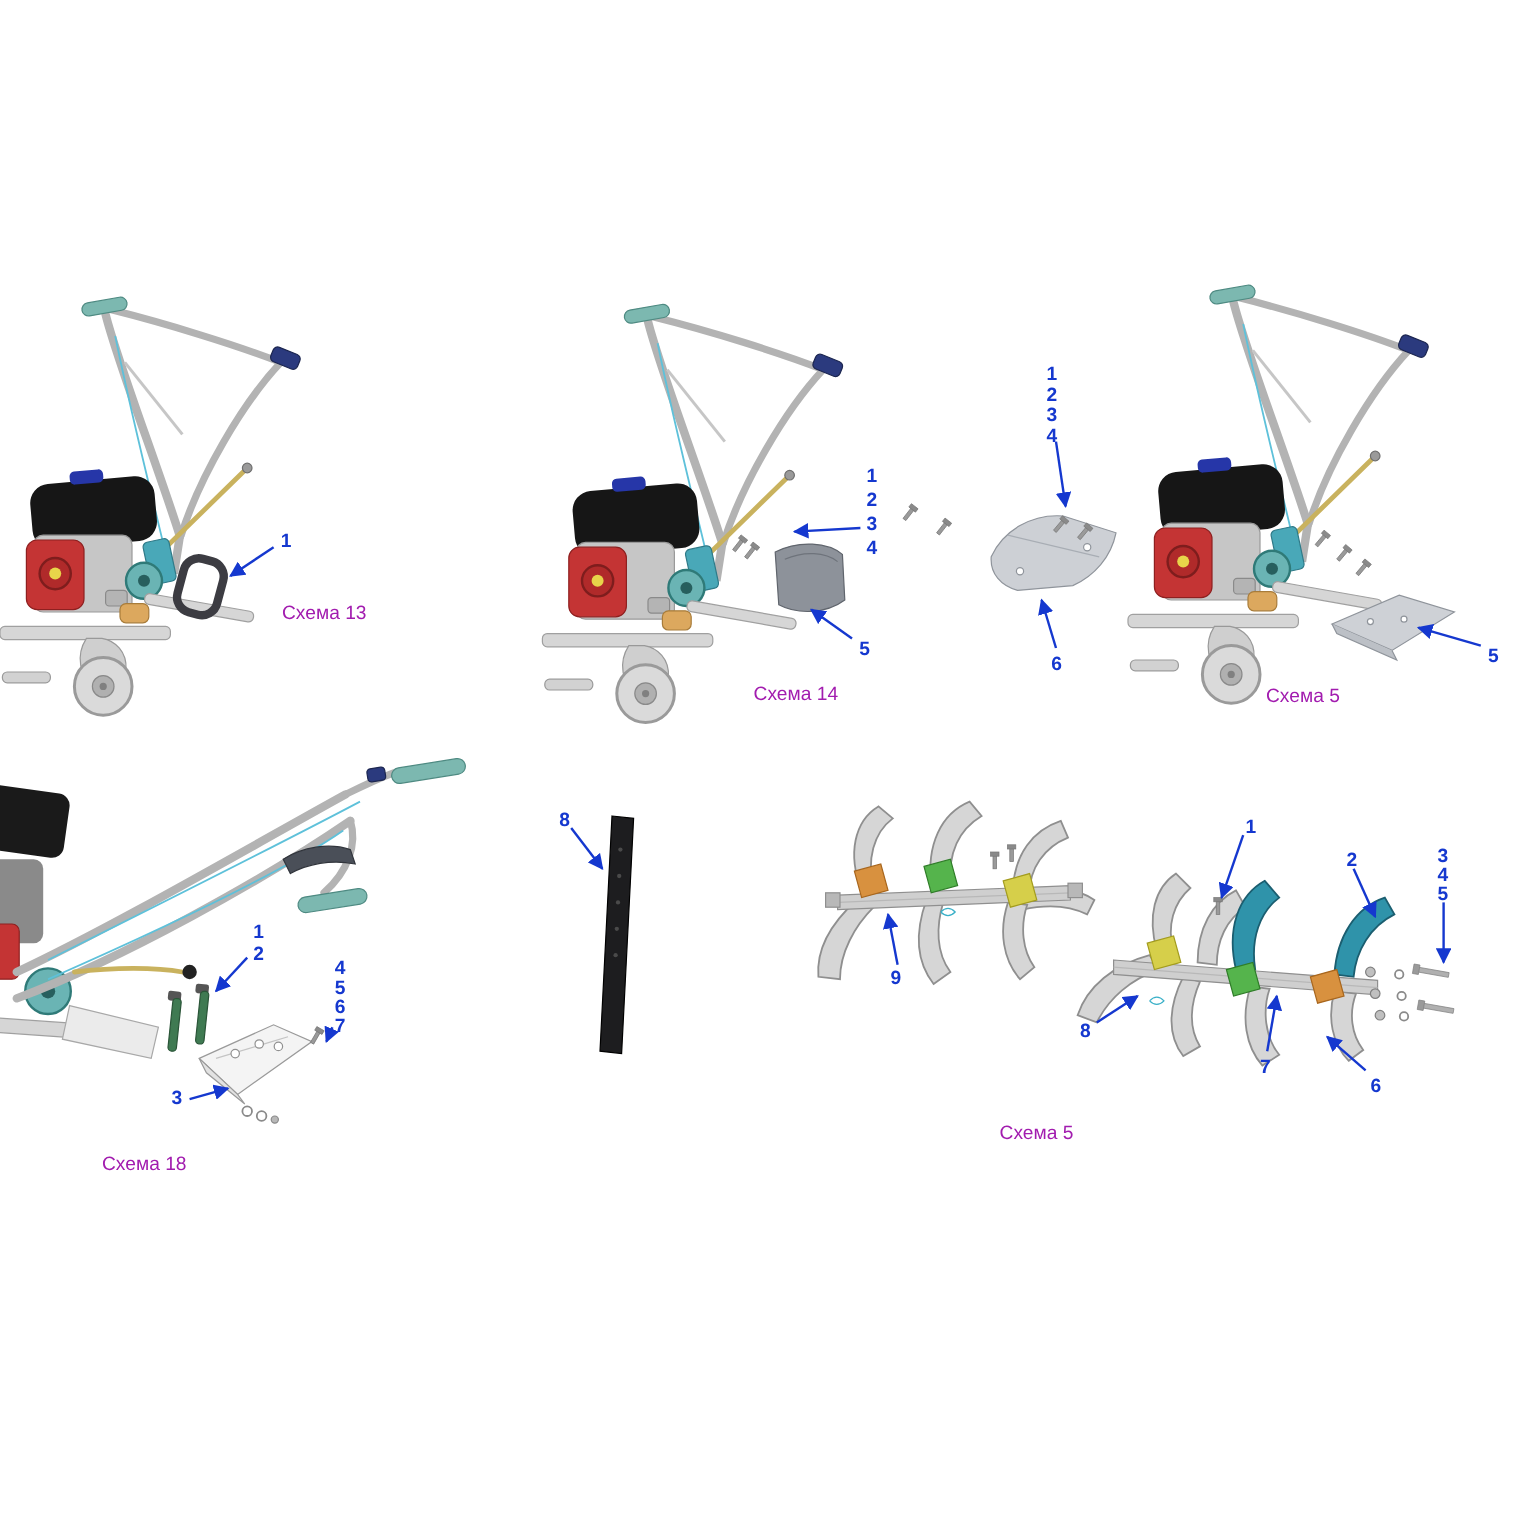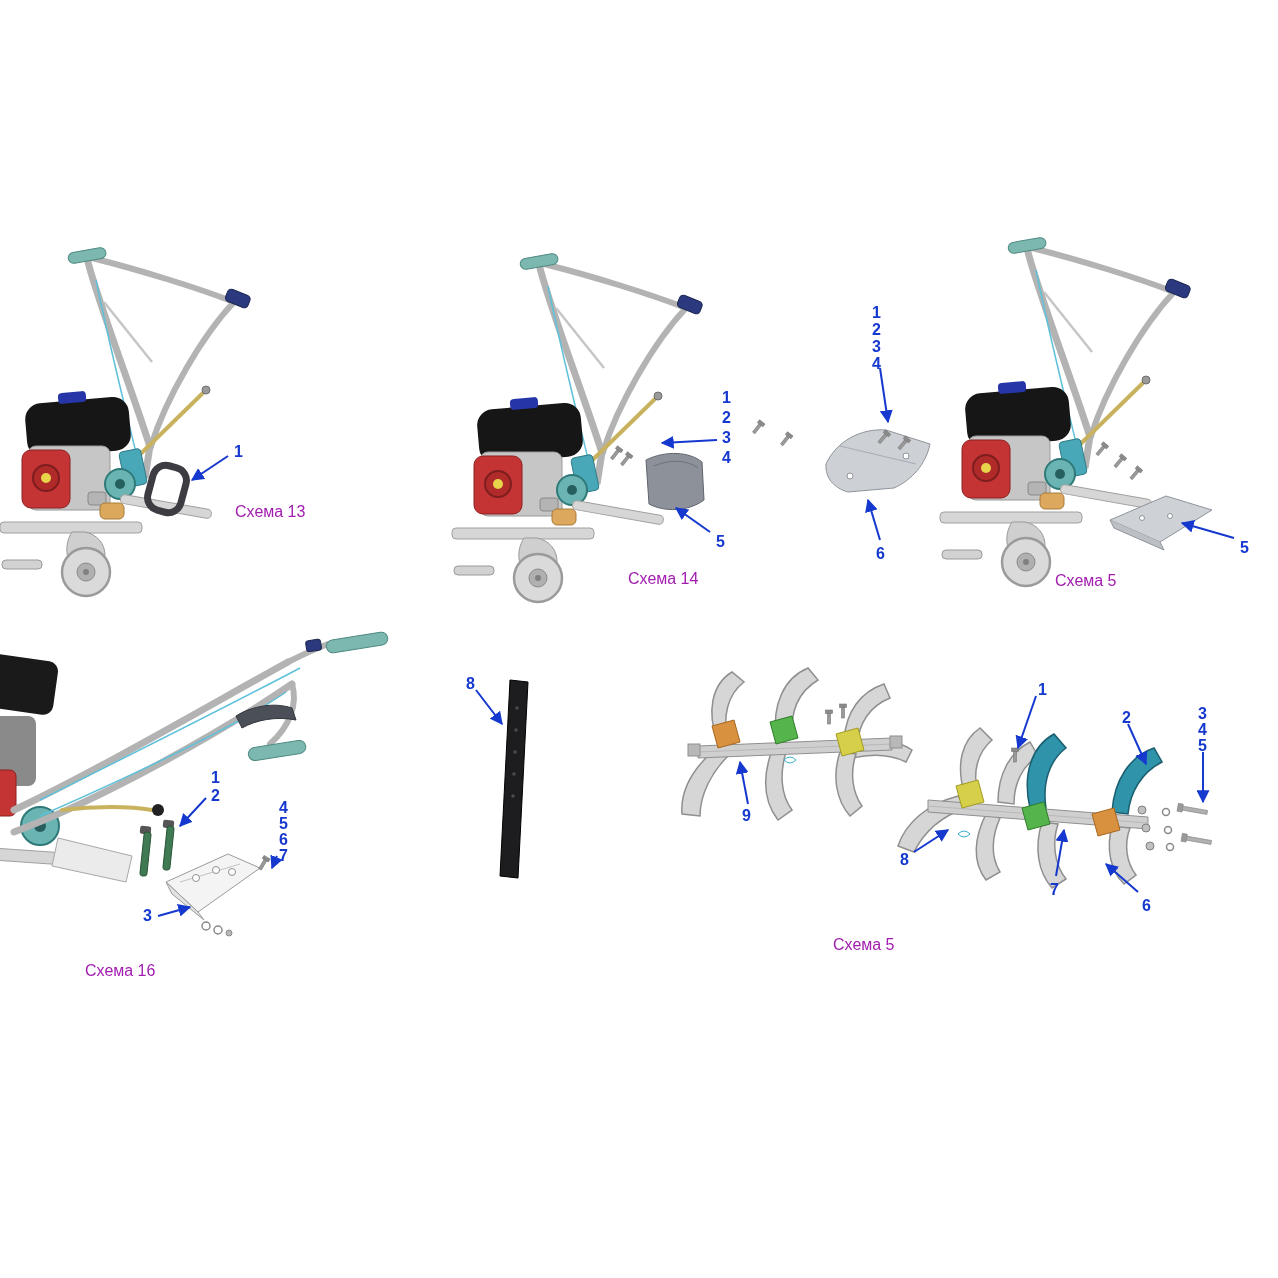--- a/index.html
+++ b/index.html
@@ -196,21 +196,21 @@
       <line class="arr" x1="277" y1="236" x2="272" y2="248" marker-end="url(#ah)"></line>
       <line class="arr" x1="158" y1="296" x2="190" y2="287" marker-end="url(#ah)"></line>
     </svg>
     <div class="callout" style="left:211px;top:150px">1</div>
     <div class="callout" style="left:211px;top:168px">2</div>
     <div class="callout" style="left:279px;top:180px">4</div>
     <div class="callout" style="left:279px;top:196px">5</div>
     <div class="callout" style="left:279px;top:212px">6</div>
     <div class="callout" style="left:279px;top:228px">7</div>
     <div class="callout" style="left:143px;top:288px">3</div>
-    <div class="schema-label" style="left:85px;top:342px">Схема 16</div>
+    <div class="schema-label" style="left:85px;top:342px">Схема 18</div>
   </section>
 
   <section class="schema" style="left:440px;top:668px;width:140px;height:230px">
     <svg width="140" height="230">
       <g>
         <path d="M70 12 L 88 14 L 78 210 L 60 208 Z" fill="#1d1d1f" stroke="#000000"></path>
         <circle cx="77" cy="40" r="1.8" fill="#4a4a4a"></circle>
         <circle cx="76" cy="62" r="1.8" fill="#4a4a4a"></circle>
         <circle cx="75" cy="84" r="1.8" fill="#4a4a4a"></circle>
         <circle cx="74" cy="106" r="1.8" fill="#4a4a4a"></circle>

